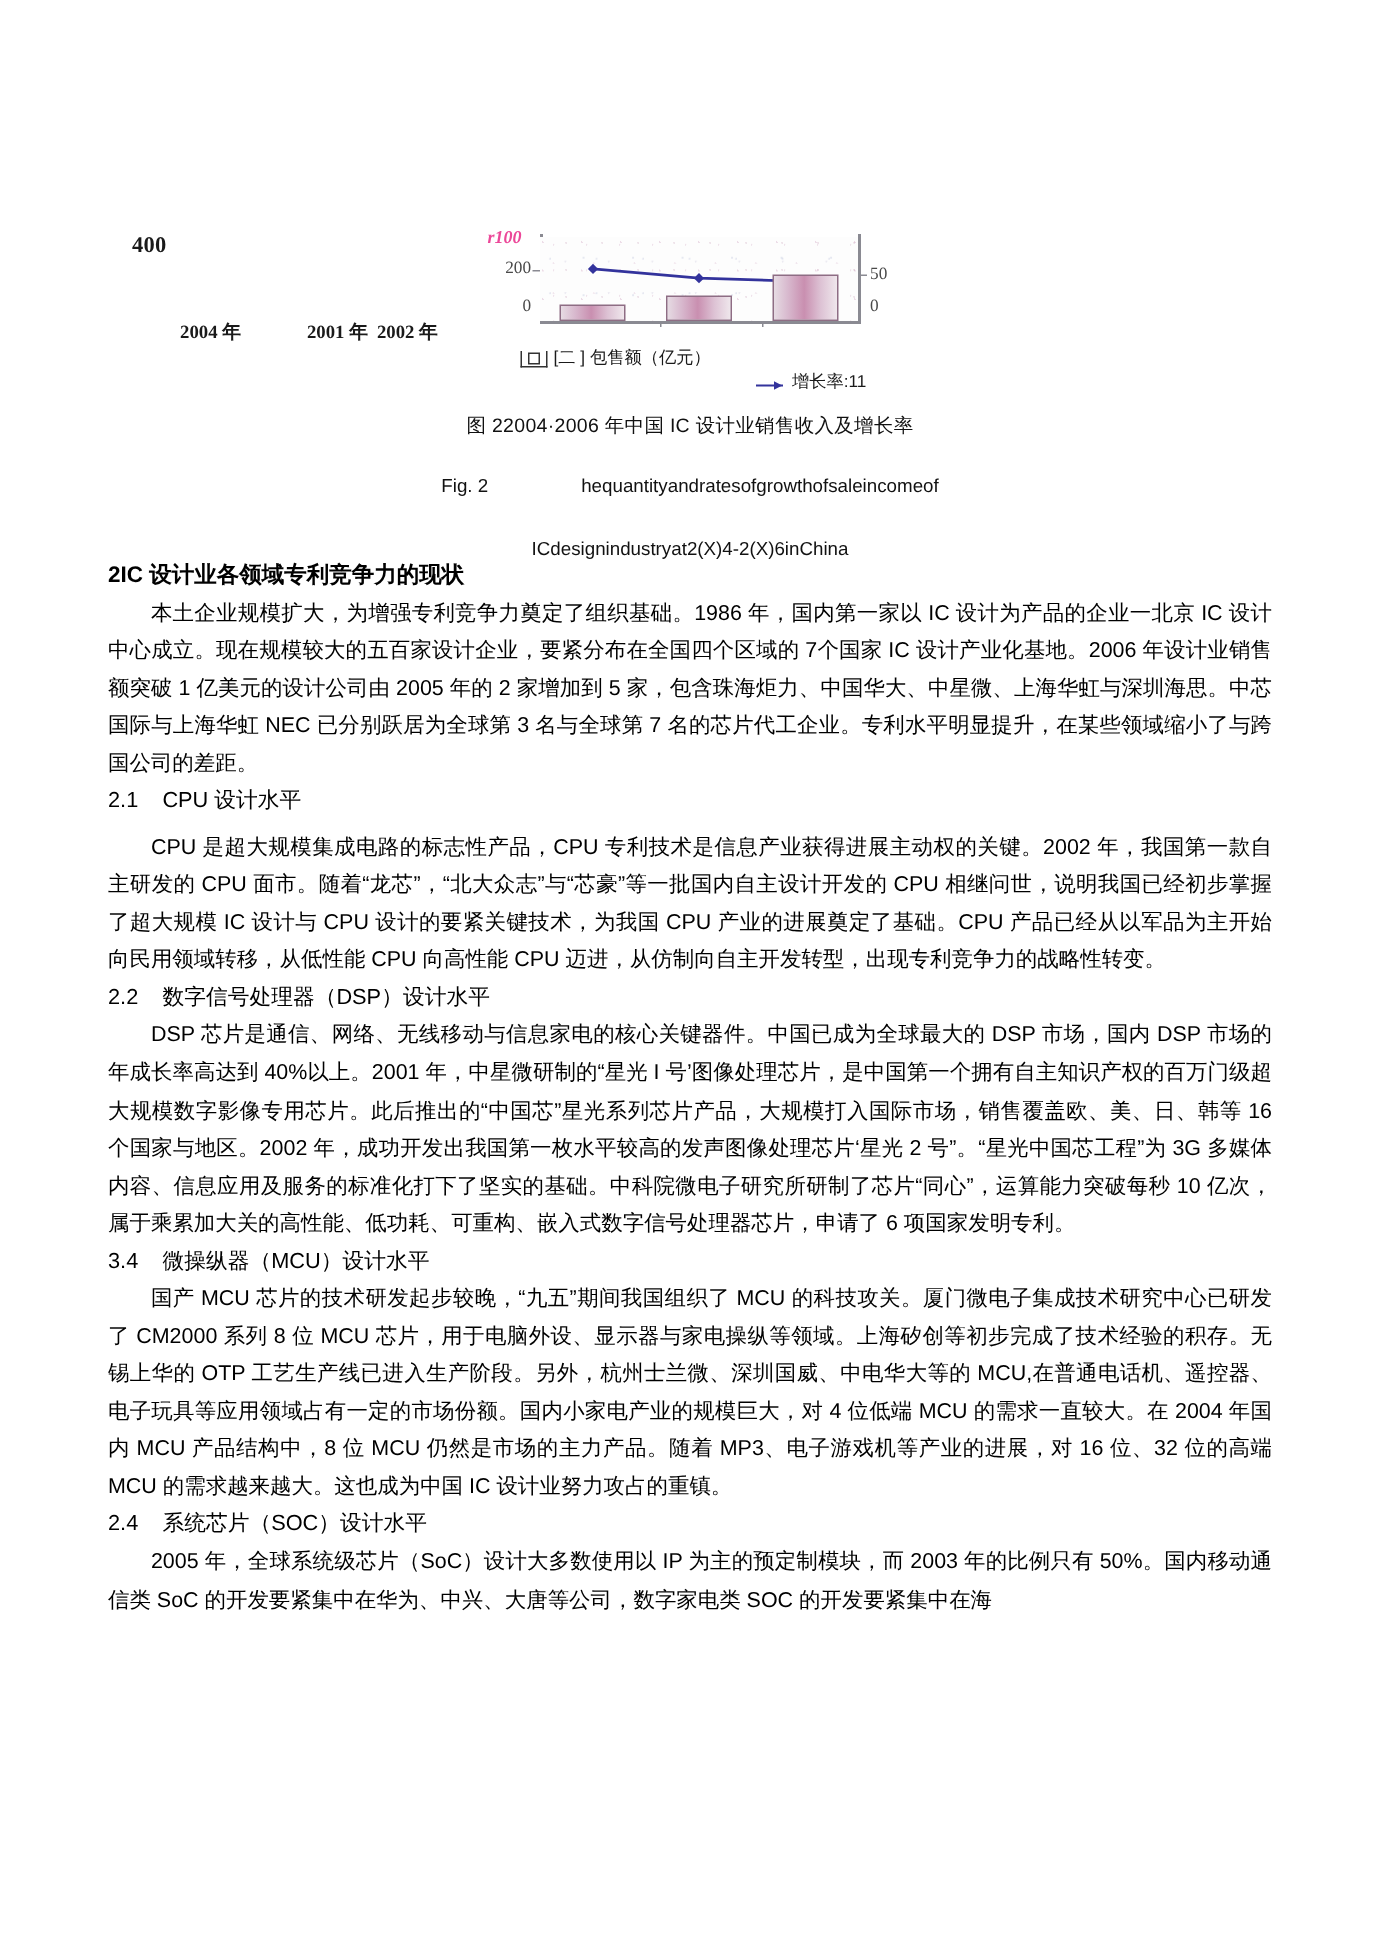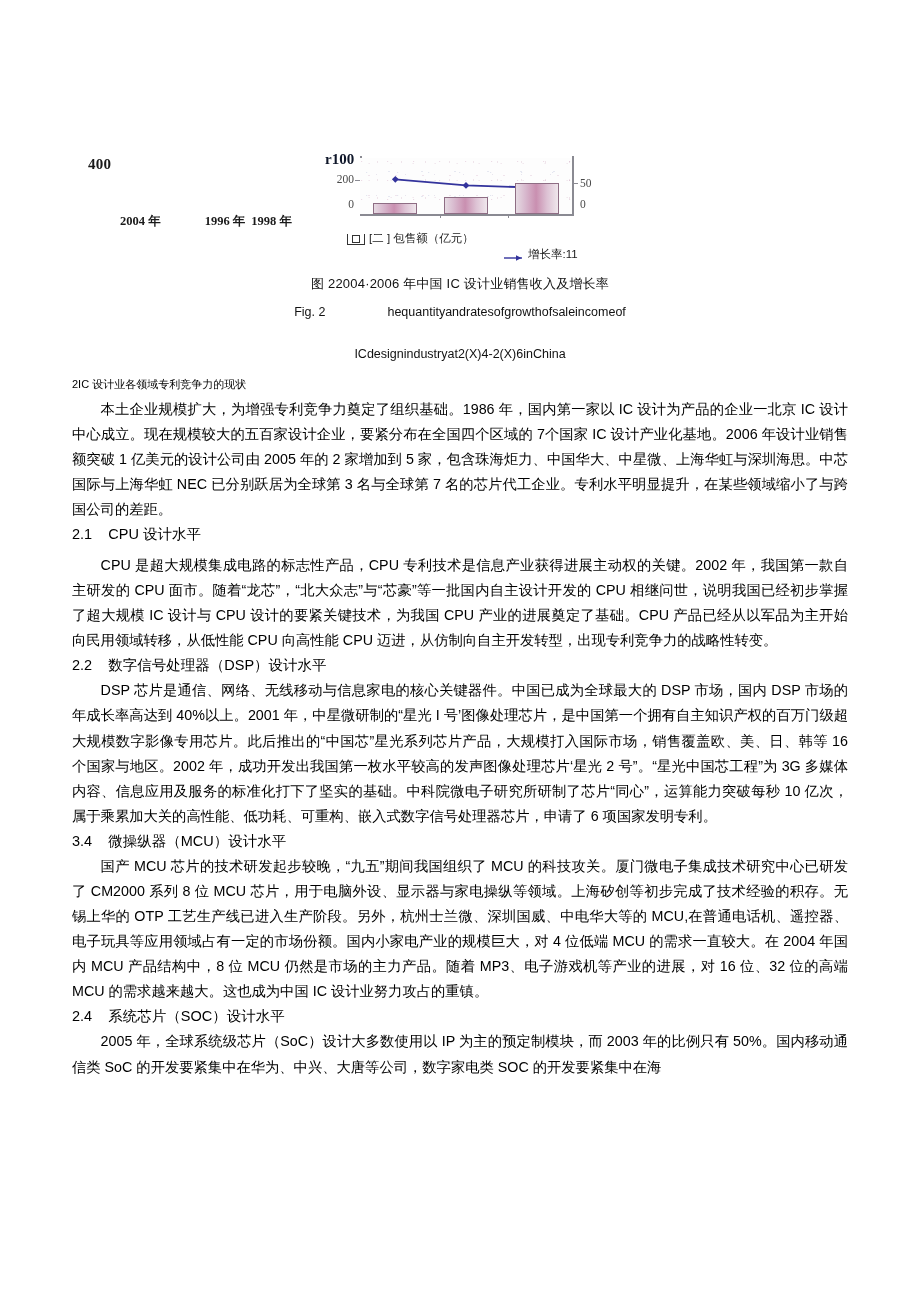--- a/index.html
+++ b/index.html
@@ -65,22 +65,23 @@
     top: 150px;
     width: 290px;
     height: 78px;
   }
   .axis-top-label {
     position: absolute;
     left: 3px;
     top: 1px;
     font-family: "Liberation Serif", "DejaVu Serif", serif;
     font-weight: bold;
-    font-size: 15px;
-    color: #0f172a;
+    font-size: 12px;
+    color: #ec4899;
+    font-style: italic;
   }
   .y-tick {
     position: absolute;
     font-family: "Liberation Serif", "DejaVu Serif", serif;
     font-size: 11.5px;
     color: #4a4a4a;
     text-align: right;
   }
   .y-left-200 { left: 6px; top: 23px; width: 26px; }
   .y-left-0   { left: 6px; top: 48px; width: 26px; }
@@ -206,21 +207,21 @@
     width: 920px;
     text-align: center;
   }
   .cap-cn {
     font-size: 13px;
     line-height: 23px;
     color: #111;
     letter-spacing: .2px;
   }
   .cap-en-row {
-    margin-top: 6px;
+    margin-top: 18px;
     font-size: 12.5px;
     line-height: 22px;
     color: #111;
     white-space: nowrap;
   }
   .cap-en-row .fignum { display: inline-block; }
   .cap-en-row .spacer { display: inline-block; width: 62px; }
   .cap-en2 {
     margin-top: 20px;
     font-size: 12.5px;
@@ -229,25 +230,25 @@
   }
 
   
   .body-text {
     position: absolute;
     left: 72px;
     top: 372px;
     width: 776px;
   }
   .h-section {
-    font-size: 11px;
+    font-size: 15px;
     line-height: 24.5px;
     margin: 0 0 0 0;
     color: #000;
-    font-weight: 400;
+    font-weight: 700;
   }
   .h-sub {
     font-size: 14.5px;
     line-height: 25px;
     margin: 0;
     color: #000;
     font-weight: 400;
     white-space: pre;
   }
   p.para {
@@ -264,21 +265,21 @@
 </head>
 <body>
 
 <div class="page">
 
   <div class="figure-block">
 
     <div class="stray-400">400</div>
 
     <div class="year-labels">
-      <span class="yl">2004 年</span><span class="gap1"></span><span class="yl">1996 年</span><span class="gap2"></span><span class="yl">1998 年</span>
+      <span class="yl">2004 年</span><span class="gap1"></span><span class="yl">2001 年</span><span class="gap2"></span><span class="yl">2002 年</span>
     </div>
 
     <div class="chart-wrap">
 
       <div class="axis-top-label">r100</div>
 
       <div class="y-tick y-left-200">200</div>
       <div class="y-tick y-left-0">0</div>
       <div class="y-tick y-right-50">50</div>
       <div class="y-tick y-right-0">0</div>

